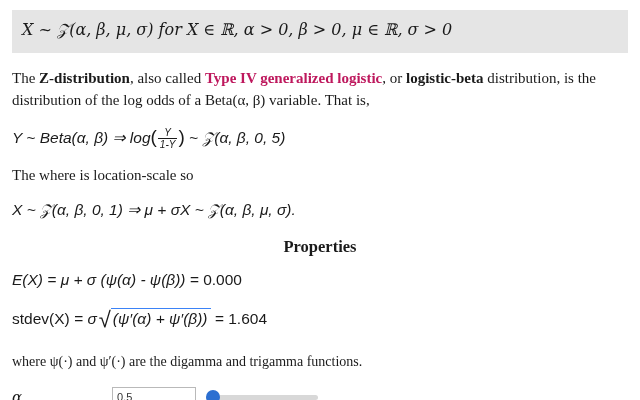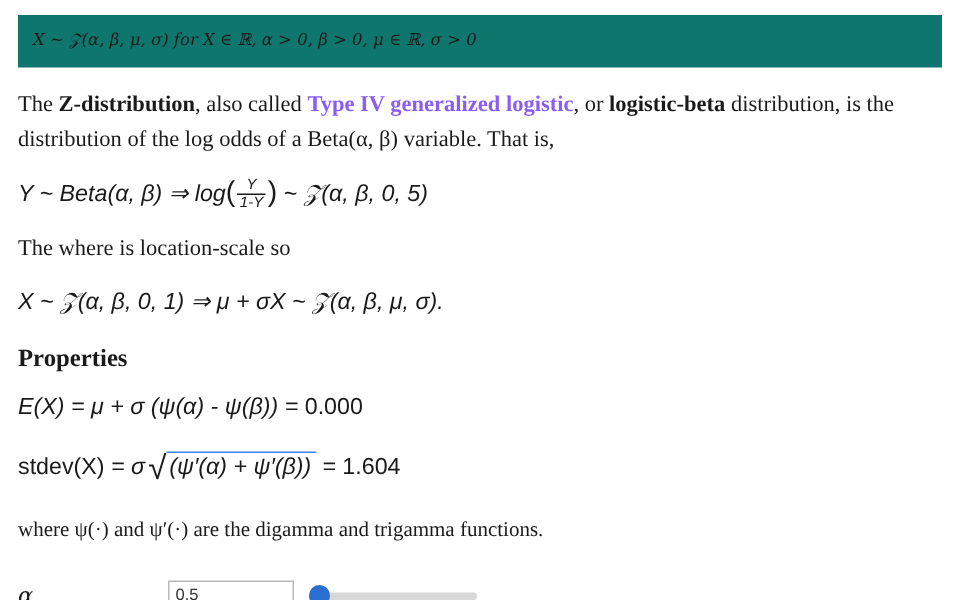--- a/index.html
+++ b/index.html
@@ -15,39 +15,39 @@
     color: #1a1a1a;
   }
   .page {
     position: relative;
     width: 640px;
     height: 400px;
     box-sizing: border-box;
     padding: 0 12px;
   }
   .callout {
-    background: #0f766e;
+    background: #e5e5e5;
     border: 0;
     margin: 10px 0 0 0;
     padding: 8px 10px 10px 10px;
-    font-size: 11px;
+    font-size: 16px;
     line-height: 1.55;
   }
   .math {
     font-family: "DejaVu Serif", serif;
     font-style: italic;
   }
   .para {
     font-size: 15px;
     line-height: 1.5;
     margin: 14px 0 0 0;
   }
   b { font-weight: bold; }
   a.link {
-    color: #8b5cf6;
+    color: #be185d;
     text-decoration: none;
     font-weight: bold;
   }
   .eq {
     font-family: Liberation Sans, sans-serif;
     font-size: 15.5px;
     margin: 14px 0 0 0;
     font-style: italic;
   }
   .eq .up { font-style: normal; }
@@ -60,20 +60,21 @@
     margin: 0 1px;
   }
   .frac .num { display: block; border-bottom: 1px solid #1a1a1a; padding: 0 2px; }
   .frac .den { display: block; padding: 0 2px; }
   .paren-big { font-size: 19px; font-style: normal; }
   h3.heading {
     font-size: 16.5px;
     font-weight: bold;
     margin: 18px 0 0 0;
     font-family: "Liberation Serif", serif;
+    text-align: center;
   }
   .sqrt-wrap {
     display: inline-block;
     position: relative;
     padding-left: 2px;
   }
   .sqrt-sym { font-size: 22px; font-style: normal; vertical-align: -3px; }
   .sqrt-body {
     display: inline-block;
     border-top: 1px solid #3b82f6;

